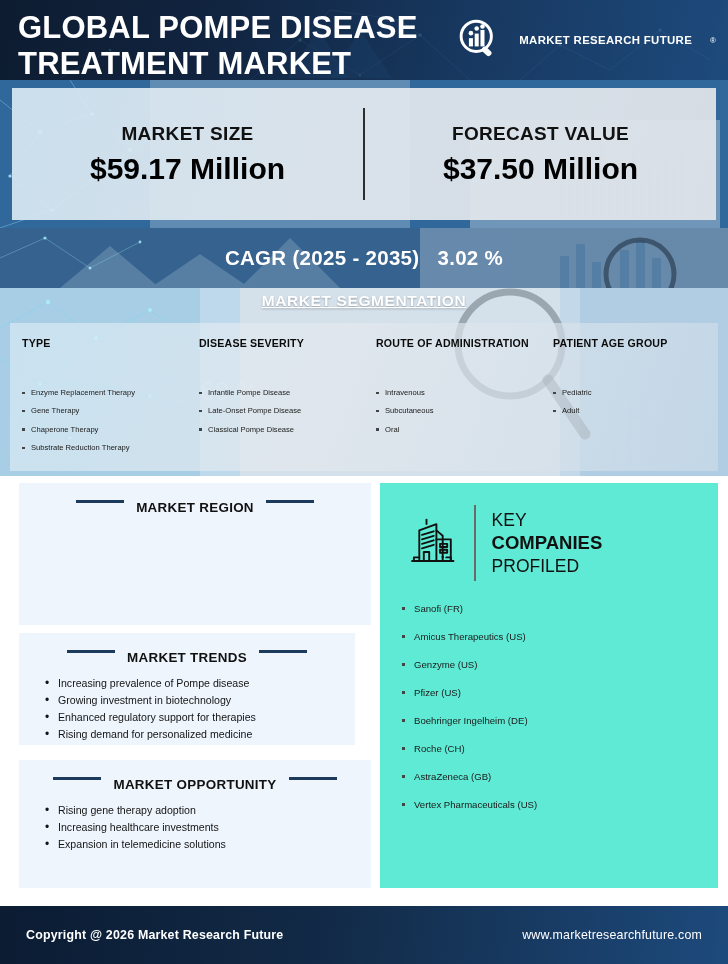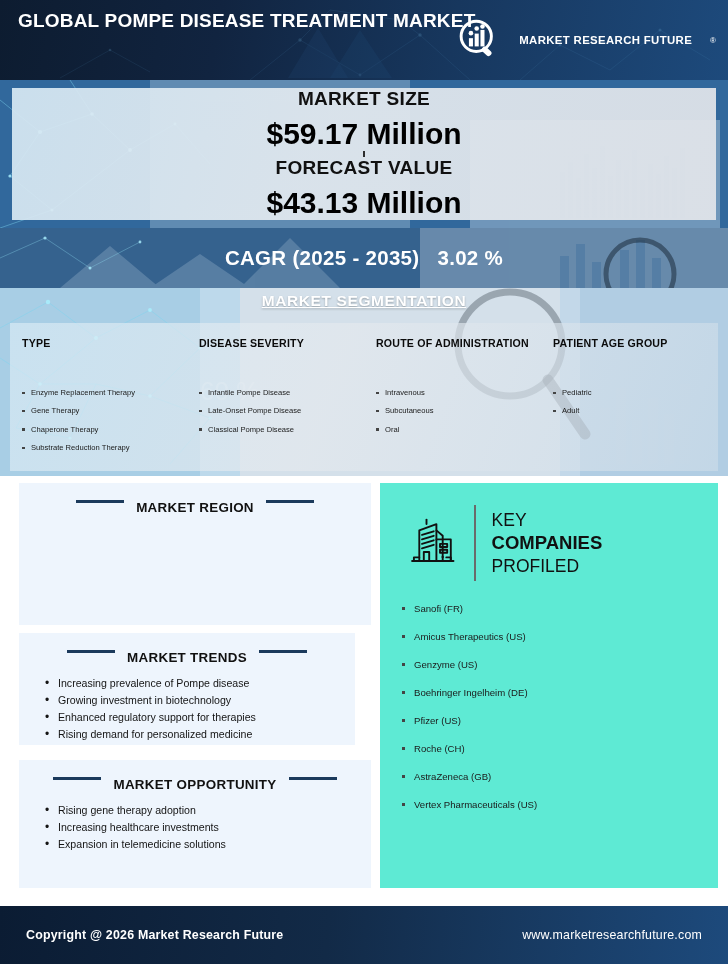--- a/index.html
+++ b/index.html
@@ -11,39 +11,39 @@
 
   
   .header{
     position:absolute; left:0; top:0; width:728px; height:80px;
     background:linear-gradient(100deg,#0d1c30 0%,#112440 30%,#17375e 62%,#1d4a7c 100%);
     overflow:hidden;
   }
   .header .hdeco{ position:absolute; inset:0; opacity:.30; }
   .header-title{
     position:absolute; left:18px; top:10px; width:500px;
-    color:#ffffff; font-size:19px; font-weight:bold; line-height:1.16;
+    color:#ffffff; font-size:31px; font-weight:bold; line-height:1.16;
     letter-spacing:.2px; text-transform:uppercase;
   }
   .logo-wrap{ position:absolute; right:12px; top:18px; display:flex; align-items:center; gap:18px; }
   .logo-mark{ width:44px; height:44px; }
   .logo-text{ color:#ffffff; font-size:11.4px; font-weight:bold; letter-spacing:.35px; white-space:nowrap;}
   .logo-reg{ color:#ffffff; font-size:8px; vertical-align:super; }
 
   
   .hero{
     position:absolute; left:0; top:80px; width:728px; height:148px;
     background:linear-gradient(95deg,#2e6a9e 0%,#3f7fae 18%,#2b5f92 100%);
     overflow:hidden;
   }
   .hero .bgphoto{ position:absolute; inset:0; }
   .hero-card{
     position:absolute; left:12px; top:8px; width:704px; height:132px;
     background:linear-gradient(105deg, rgba(214,232,243,.93) 0%, rgba(226,233,239,.93) 42%, rgba(226,229,234,.93) 100%);
-    display:flex; align-items:center;flex-direction:column;
+    display:flex; align-items:center;
   }
   .hero-cell{ flex:1; text-align:center; }
   .hero-cell .lbl{ font-size:19px; font-weight:bold; color:#111; letter-spacing:.3px; }
   .hero-cell .val{ font-size:30px; font-weight:bold; color:#000; margin-top:7px; }
   .hero-div{ width:2px; height:92px; background:#2d2d2d; }
 
   
   .cagr{
     position:absolute; left:0; top:228px; width:728px; height:60px;
     background:linear-gradient(95deg,#35628e 0%,#3e6f98 40%,#2f5b88 100%);
@@ -234,21 +234,21 @@
   </svg>
 
   <div class="hero-card">
     <div class="hero-cell">
       <div class="lbl">MARKET SIZE</div>
       <div class="val">$59.17 Million</div>
     </div>
     <div class="hero-div"></div>
     <div class="hero-cell">
       <div class="lbl">FORECAST VALUE</div>
-      <div class="val">$43.13 Million</div>
+      <div class="val">$37.50 Million</div>
     </div>
   </div>
 </div>
 
 <div class="cagr">
   <svg class="bgphoto" viewBox="0 0 728 60" preserveAspectRatio="none">
     <rect width="728" height="60" fill="#35628e"></rect>
     <g opacity=".30">
       <rect x="420" y="0" width="308" height="60" fill="#dce6ee"></rect>
       <g fill="#9fc0da">
@@ -415,22 +415,22 @@
     <div class="comp-title">
       <div class="l1">KEY</div>
       <div class="l2">COMPANIES</div>
       <div class="l3">PROFILED</div>
     </div>
   </div>
   <ul class="comp-list">
     <li>Sanofi (FR)</li>
     <li>Amicus Therapeutics (US)</li>
     <li>Genzyme (US)</li>
+    <li>Pfizer (US)</li>
     <li>Boehringer Ingelheim (DE)</li>
-    <li>Pfizer (US)</li>
     <li>Roche (CH)</li>
     <li>AstraZeneca (GB)</li>
     <li>Vertex Pharmaceuticals (US)</li>
   </ul>
 </div>
 
 <div class="ghost" id="ghost-left">Copyright @ 2025 Market Research Future</div>
 <div class="ghost" id="ghost-right">www.marketresearchfuture.com</div>
 
 <div class="footer">

